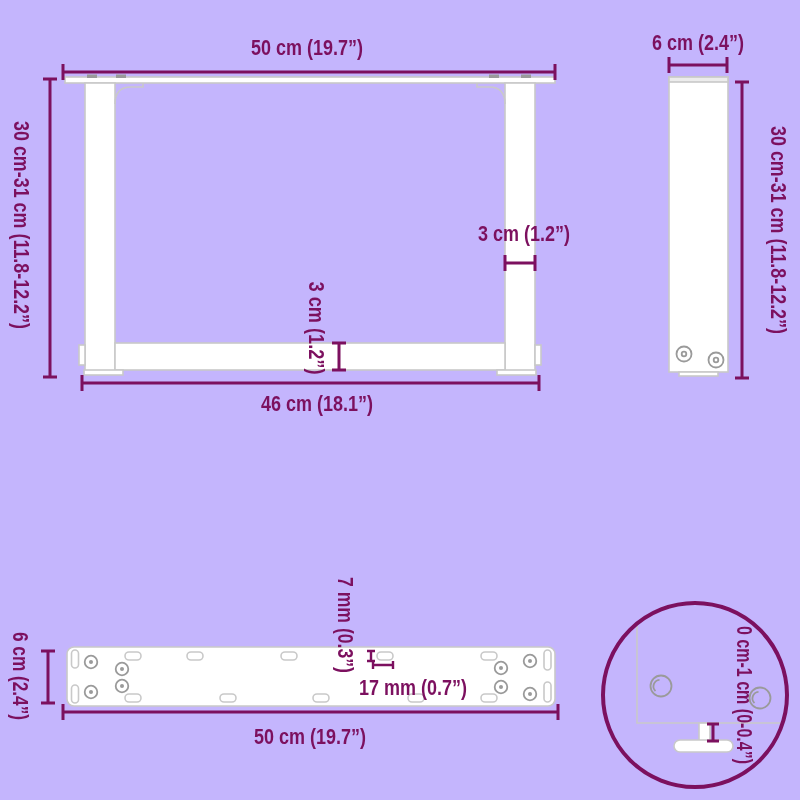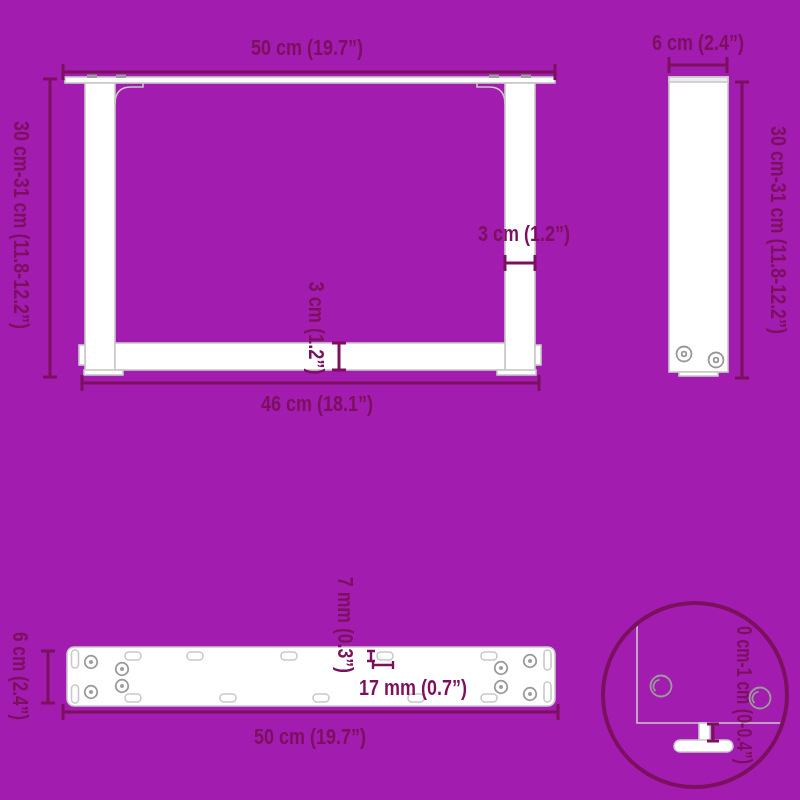--- a/index.html
+++ b/index.html
@@ -1,21 +1,21 @@
 <!DOCTYPE html>
 <html style="--accent: #7C105F; --struct: #C9C9C9; --screw: #9A9A9A;"><head>
 <meta charset="utf-8">
 <style>
   :root{
     --accent:#7C105F;
     --struct:#C9C9C9;
     --screw:#9A9A9A;
   }
   html,body{margin:0;padding:0;background:#ffffff;}
-  .canvas{position:relative;width:800px;height:800px;background:#a21caf;overflow:hidden;}
+  .canvas{position:relative;width:800px;height:800px;background:#c4b5fd;overflow:hidden;}
   svg{display:block;}
   .s{fill:none;stroke:var(--struct);stroke-width:1.6;}
   .sf{fill:#ffffff;stroke:var(--struct);stroke-width:1.6;}
   .shade{fill:#ececec;stroke:var(--struct);stroke-width:1.6;}
   .scr{fill:none;stroke:var(--screw);stroke-width:1.8;}
   .scrdot{fill:var(--screw);stroke:none;}
   .mark{fill:var(--screw);stroke:none;}
   .d{fill:none;stroke:var(--accent);stroke-width:3;}
   .d2{fill:none;stroke:var(--accent);stroke-width:2.4;}
   text{

